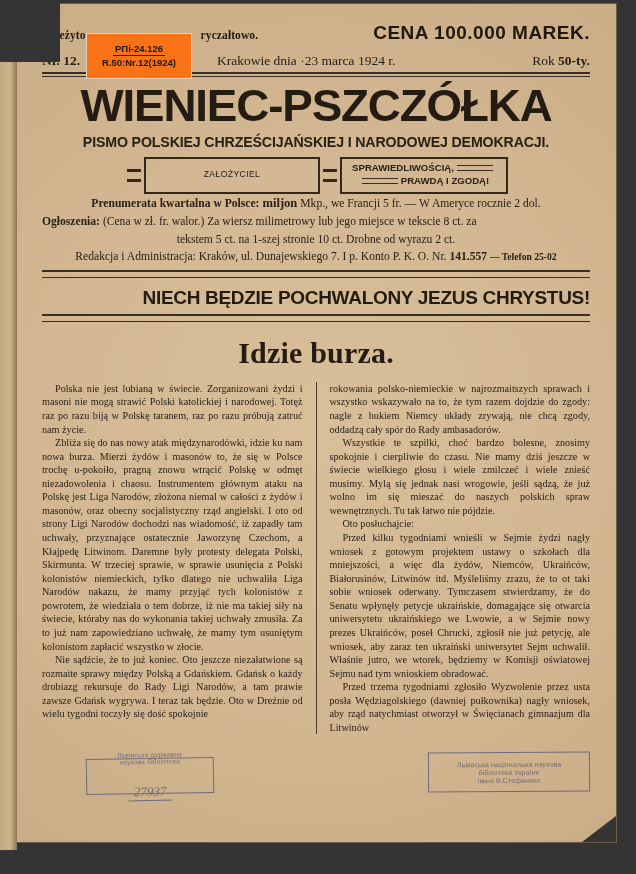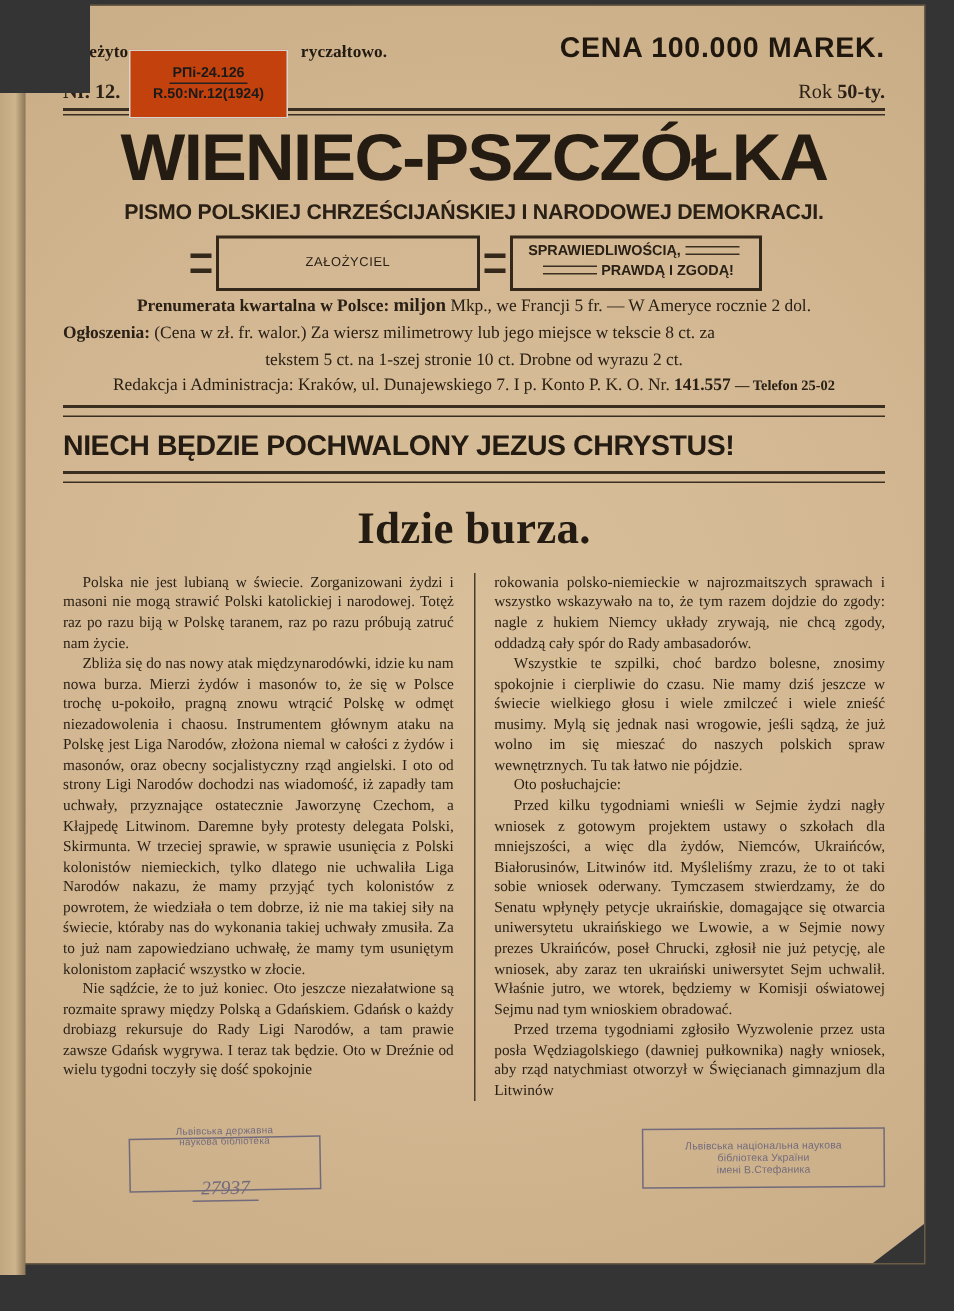--- a/index.html
+++ b/index.html
@@ -58,21 +58,21 @@
   }
   .noterow b{font-weight:bold;}
   .rule-top{
     margin-top:3px;border-top:2px solid #3a2e20;border-bottom:1px solid #3a2e20;
     height:2px;
   }
 
   
   #label{
     position:absolute;left:86px;top:33px;width:104px;height:44px;
-    background:#c2410c;border:1px solid #d8d4cc;
+    background:#f97316;border:1px solid #d8d4cc;
     font-family:"Liberation Sans",sans-serif;
     color:#1a1a1a;text-align:center;
     display:flex;flex-direction:column;justify-content:center;align-items:center;
     line-height:1.25;
     z-index:6;
   }
   #label .l1{font-size:9.5px;font-weight:bold;border-bottom:1px solid #222;padding:0 2px 0 2px;}
   #label .l2{font-size:9.5px;font-weight:bold;margin-top:1px;}
 
   
@@ -126,21 +126,21 @@
   .prenum b{font-weight:bold;}
   .prenum .big{font-weight:bold;font-size:12.6px;}
   .prenum .phone{font-size:9.6px;font-weight:bold;}
   .rule-double{
     margin-top:4px;height:5px;
     border-top:2px solid #3a2e20;border-bottom:1px solid #3a2e20;
   }
 
   
   .banner{
-    margin-top:9px;text-align:left;
+    margin-top:9px;text-align:right;
     font-family:"Liberation Sans",sans-serif;font-weight:bold;
     font-size:19px;letter-spacing:-.3px;color:#241c12;
   }
   .rule-double2{
     margin-top:5px;height:5px;
     border-top:2px solid #3a2e20;border-bottom:1px solid #3a2e20;
   }
 
   
   .headline{
@@ -203,20 +203,21 @@
     <div class="inner">
 
       <div class="toprow">
         <span>Należyto</span>
         <span>ryczałtowo.</span>
         <span class="price">CENA 100.000 MAREK.</span>
       </div>
 
       <div class="noterow">
         <b>Nr. 12.</b>
+        <span>Krakowie dnia ·23 marca 1924 r.</span>
         <span>
           <span>Rok</span>
           <b>50-ty.</b>
         </span>
       </div>
       <div class="rule-top"></div>
 
       <div class="masthead">WIENIEC-PSZCZÓŁKA</div>
       <div class="subtitle">PISMO POLSKIEJ CHRZEŚCIJAŃSKIEJ I NARODOWEJ DEMOKRACJI.</div>
 

